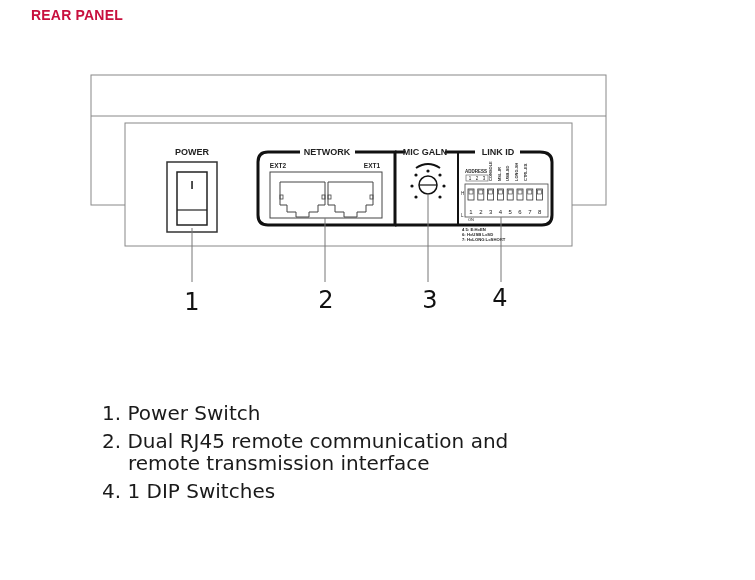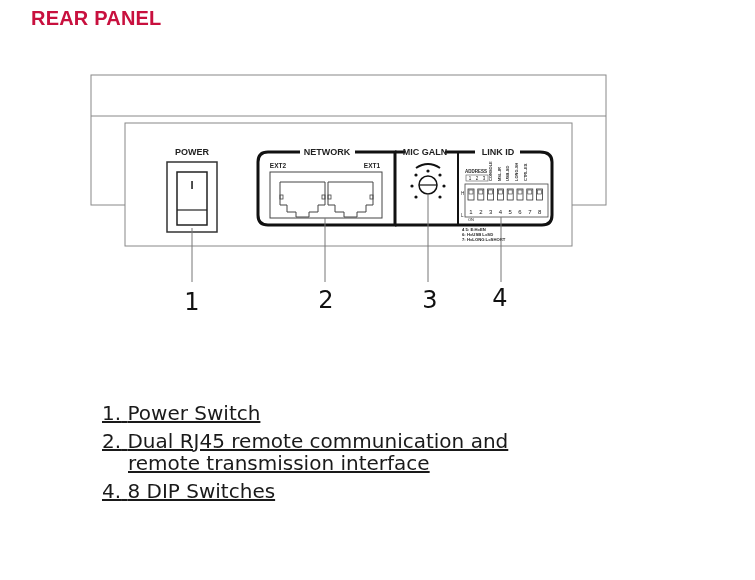--- a/index.html
+++ b/index.html
@@ -1,20 +1,20 @@
 <!DOCTYPE html>
 <html><head>
 <meta charset="utf-8">
 <style>
   html,body{margin:0;padding:0;background:#fff;}
   body{width:755px;height:580px;position:relative;overflow:hidden;font-family:"Liberation Sans",sans-serif;}
-  .title{position:absolute;left:31px;top:7px;font-size:20px;font-weight:bold;color:#c8103e;letter-spacing:0.2px;}
+  .title{position:absolute;left:31px;top:7px;font-size:14px;font-weight:bold;color:#c8103e;letter-spacing:0.2px;}
   svg.diagram{position:absolute;left:0;top:0;}
   .list{position:absolute;left:102px;top:400px;font-family:"DejaVu Sans",sans-serif;font-size:20px;color:#1a1a1a;line-height:27.5px;}
-  .list .item{white-space:nowrap;text-decoration:underline;}
+  .list .item{white-space:nowrap;}
   .list .cont{padding-left:26px;}
   .dt{font-family:"Liberation Sans",sans-serif;fill:#222;}
 </style>
 </head>
 <body>
 
 <div class="title">REAR PANEL</div>
 
 <svg class="diagram" width="755" height="330">
 
@@ -119,14 +119,14 @@
   <text x="192" y="310" font-family="DejaVu Sans, sans-serif" font-size="24" text-anchor="middle" fill="#111">1</text>
   <text x="326" y="308" font-family="DejaVu Sans, sans-serif" font-size="24" text-anchor="middle" fill="#111">2</text>
   <text x="430" y="308" font-family="DejaVu Sans, sans-serif" font-size="24" text-anchor="middle" fill="#111">3</text>
   <text x="500" y="306" font-family="DejaVu Sans, sans-serif" font-size="24" text-anchor="middle" fill="#111">4</text>
 </svg>
 
 <div class="list">
   <div class="item"><span>1.</span> <span>Power Switch</span></div>
   <div class="item"><span>2.</span> <span>Dual RJ45 remote communication and</span></div>
   <div class="item cont" style="margin-top:-5px;">remote transmission  interface</div>
-  <div class="item"><span>4.</span> <span>8 DIP Switches</span></div>
+  <div class="item"><span>4.</span> <span>1 DIP Switches</span></div>
 </div>
 
 </body></html>

